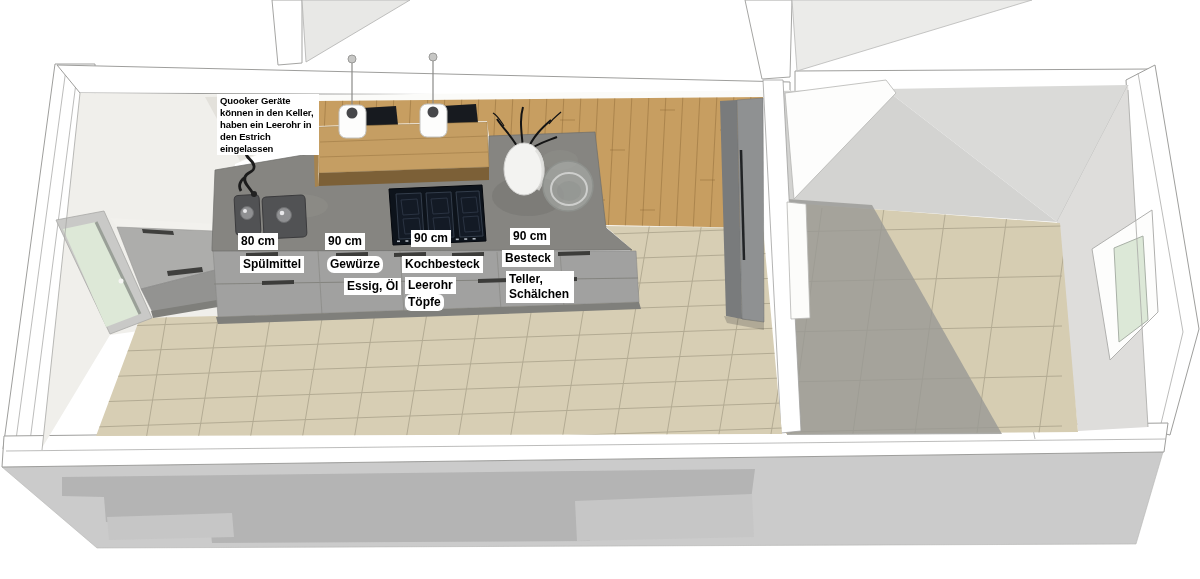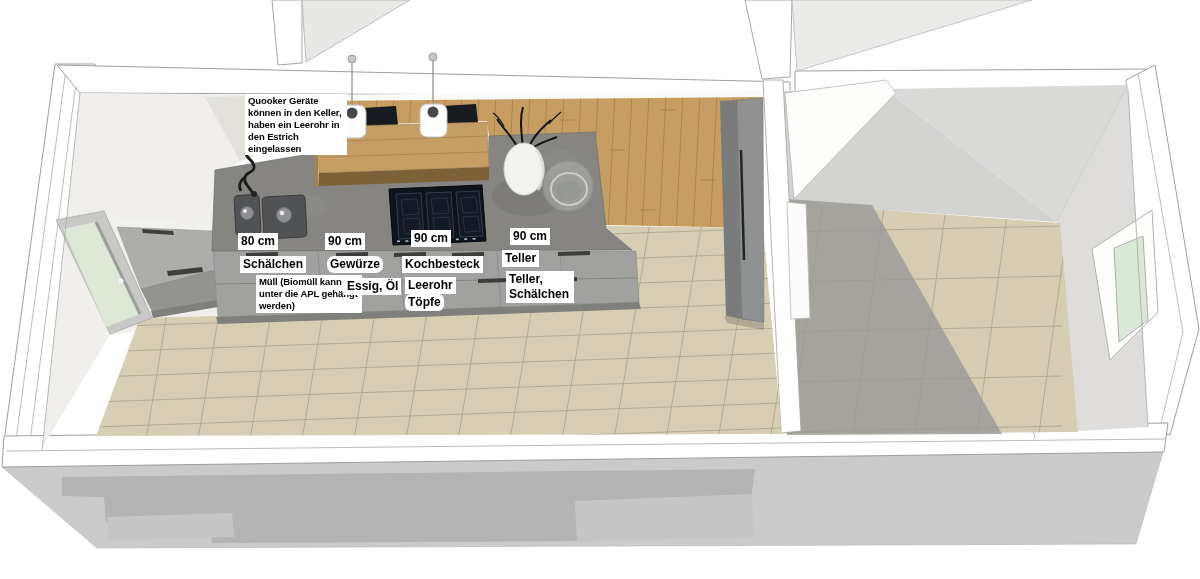--- a/index.html
+++ b/index.html
@@ -2,21 +2,21 @@
 <html><head>
 <meta charset="utf-8">
 <style>
   html,body{margin:0;padding:0;background:#fff;}
   .viewport{position:relative;width:1200px;height:579px;background:#fff;overflow:hidden;
             font-family:"Liberation Sans",sans-serif;}
   .viewport svg{position:absolute;left:0;top:0;}
   .lbl{position:absolute;background:#ffffff;color:#000;font-weight:bold;font-size:12px;
        line-height:1.25;padding:1px 3px;white-space:nowrap;z-index:5;}
   .lbl.wrap{white-space:normal;}
-  .lbl.sm{font-size:9.5px;letter-spacing:-0.1px;margin-left:28px;}
+  .lbl.sm{font-size:9.5px;letter-spacing:-0.1px;}
   #g-ktile-lines line,#g-rtile-lines line{stroke:#b3ab93;stroke-width:1;}
   #g-plank-lines line{stroke:rgba(125,92,45,.38);stroke-width:1;}
   #g-cooktop-dashes rect{fill:rgba(205,212,220,.85);}
 </style>
 </head>
 <body>
 
 <div class="viewport">
 <svg id="scene" width="1200" height="579" viewBox="0 0 1200 579">
   <defs>
@@ -283,28 +283,27 @@
 
   <g>
     <line x1="80" y1="93" x2="42" y2="450" stroke="#a8a8a6" stroke-width="0.8"></line>
     <line x1="1128" y1="90" x2="1148" y2="427" stroke="#a8a8a6" stroke-width="0.8"></line>
   </g>
 </svg>
 
   <div class="lbl wrap sm" style="left:217px;top:94px;width:96px;">Quooker Geräte können in den Keller, haben ein Leerohr in den Estrich eingelassen</div>
 
   <div class="lbl" style="left:238px;top:233px;">80 cm</div>
-  <div class="lbl" style="left:240px;top:256px;">Schälchen</div>
-  <div class="lbl wrap sm" style="left:228px;top:275px;width:100px;">Müll (Biomüll kann unter die APL gehängt werden)</div>
+  <div class="lbl" style="left:240px;top:256px;">Spülmittel</div>
 
   <div class="lbl" style="left:325px;top:233px;">90 cm</div>
   <div class="lbl" style="left:327px;top:256px;border-radius:7px;">Gewürze</div>
   <div class="lbl" style="left:344px;top:278px;">Essig, Öl</div>
 
   <div class="lbl" style="left:411px;top:230px;">90 cm</div>
   <div class="lbl" style="left:402px;top:256px;">Kochbesteck</div>
   <div class="lbl" style="left:405px;top:277px;">Leerohr</div>
   <div class="lbl" style="left:405px;top:294px;border-radius:6px;">Töpfe</div>
 
   <div class="lbl" style="left:510px;top:228px;">90 cm</div>
-  <div class="lbl" style="left:502px;top:250px;">Teller</div>
+  <div class="lbl" style="left:502px;top:250px;">Besteck</div>
   <div class="lbl wrap" style="left:506px;top:271px;width:62px;">Teller, Schälchen</div>
 </div>
 
 </body></html>

